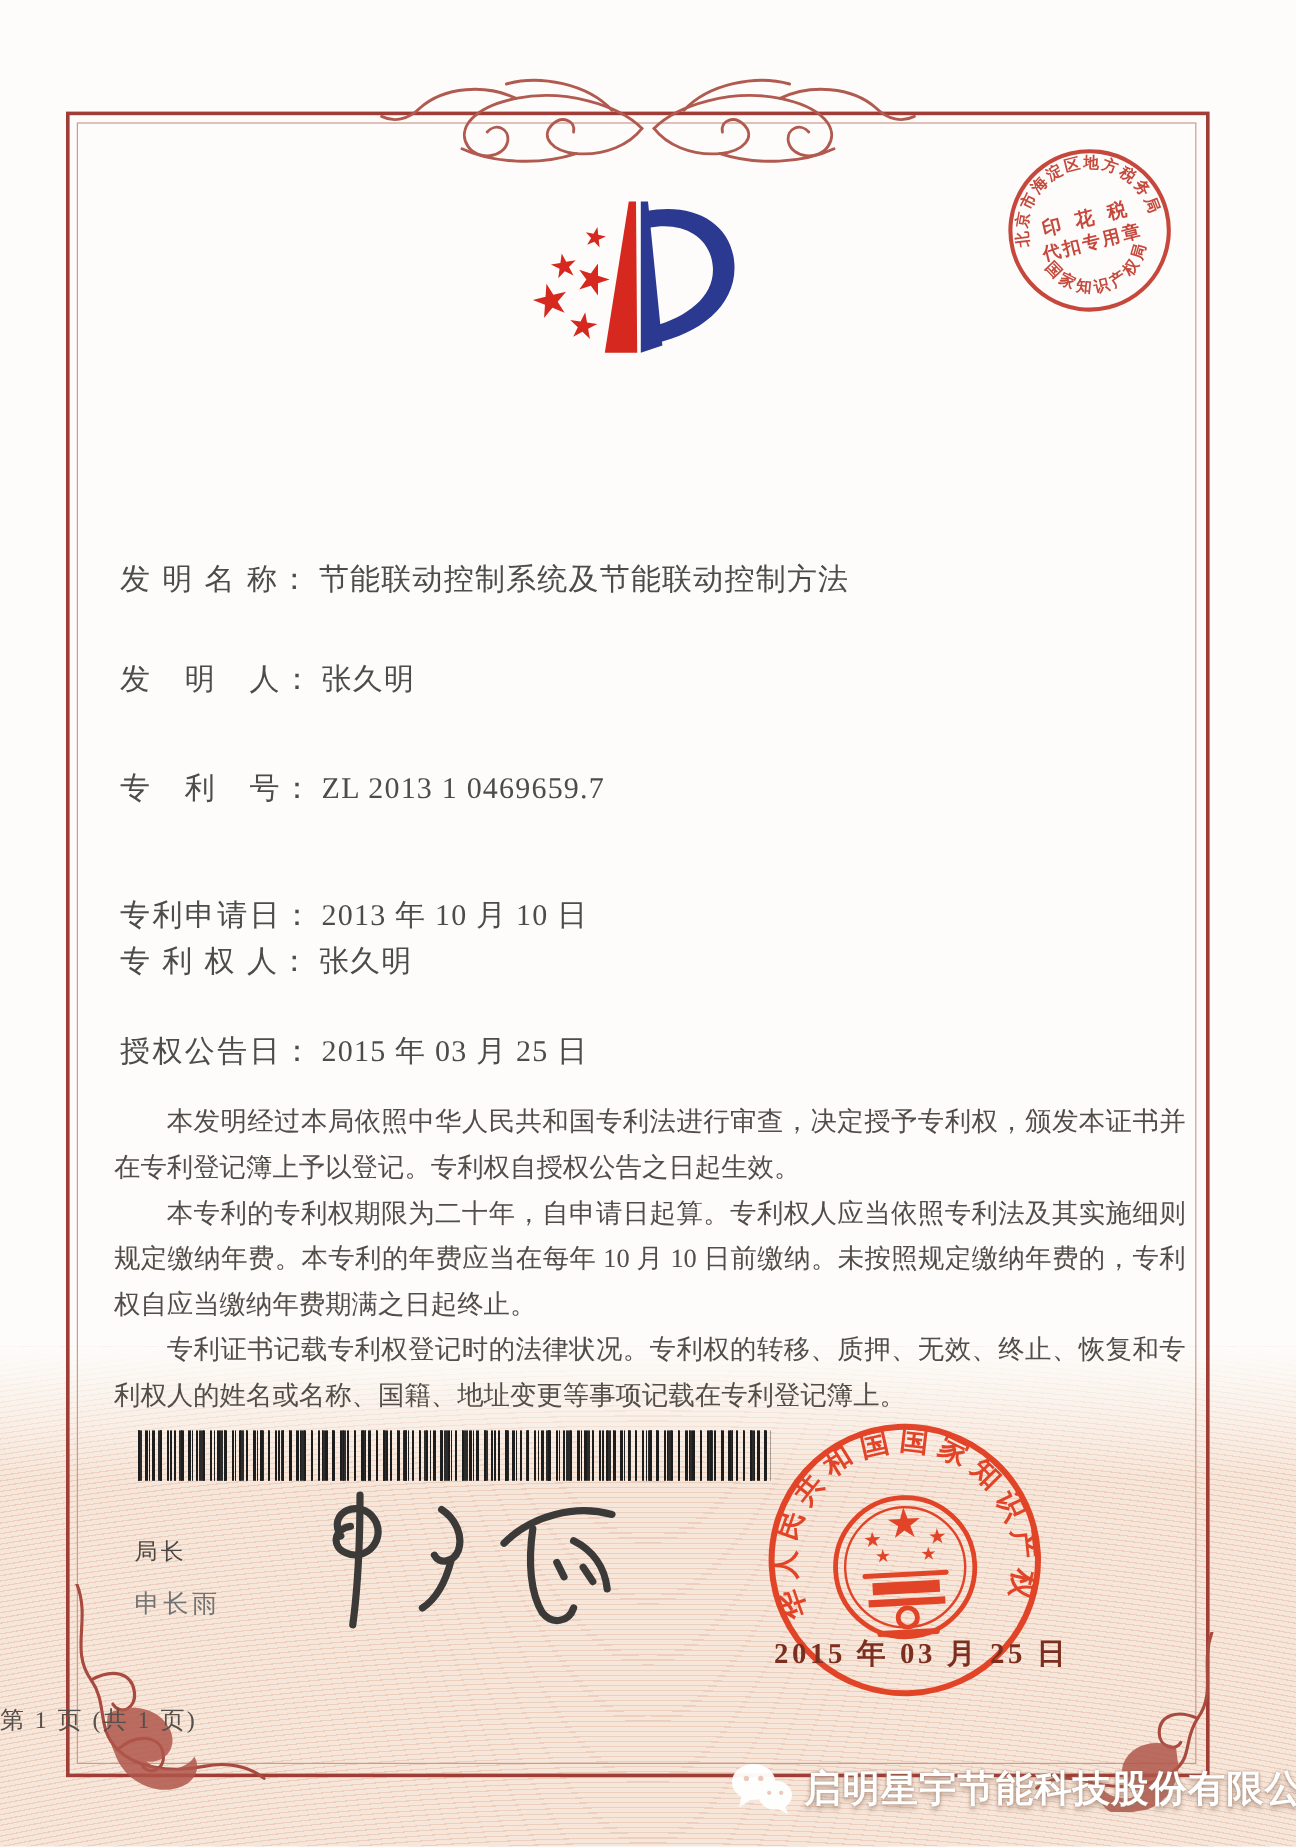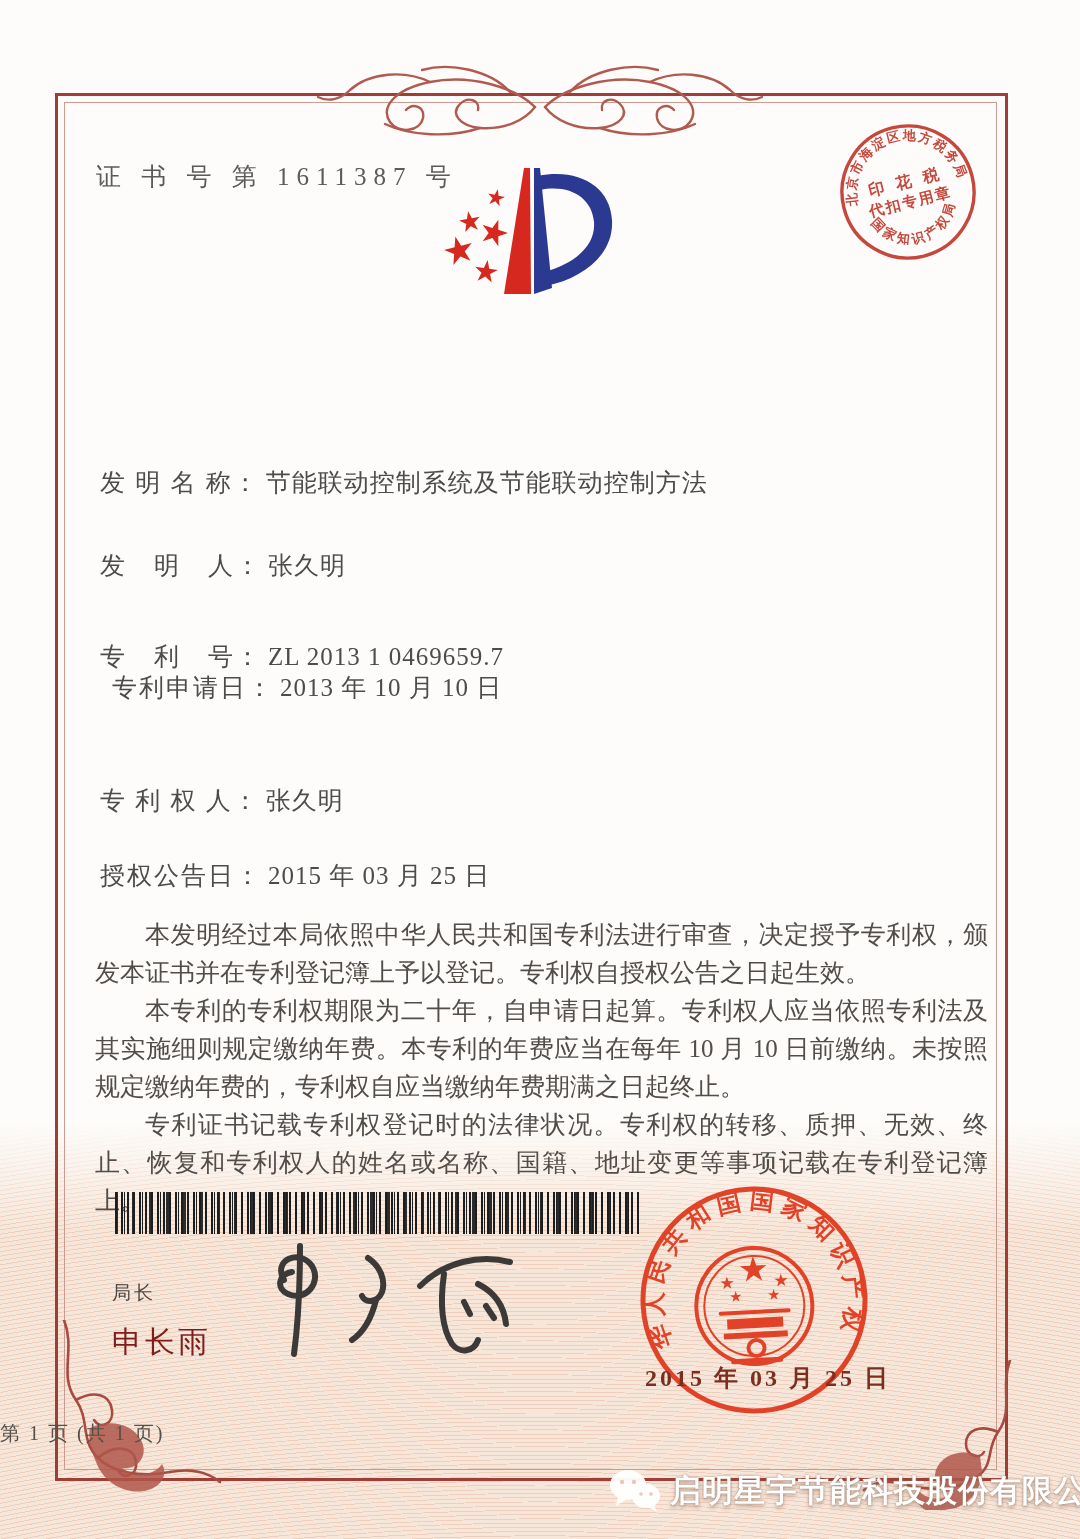--- a/index.html
+++ b/index.html
@@ -36,32 +36,32 @@
   .logo{position:absolute;left:428px;top:146px;}
   .title{
     position:absolute;left:0;top:326px;width:1060px;text-align:center;
     font-size:47px;font-weight:bold;color:#424242;letter-spacing:14px;white-space:nowrap;
   }
   .field-row{position:absolute;left:100px;font-size:25px;color:#4c4c4c;white-space:nowrap;}
   .field-row .lbl{letter-spacing:2px;}
   .field-row .val{margin-left:6px;letter-spacing:1px;}
   .paragraphs{
     position:absolute;left:95px;top:916px;width:893px;
-    font-size:25px;line-height:38px;color:#524d48;text-align:justify;
+    font-size:22px;line-height:38px;color:#524d48;text-align:justify;
   }
   .paragraphs p{margin:0;text-indent:2em;}
   .barcode{
     position:absolute;left:115px;top:1192px;width:527px;height:42px;
     background-image:
       repeating-linear-gradient(90deg,#1d1d1d 0 2px,rgba(0,0,0,0) 2px 6px),
       repeating-linear-gradient(90deg,#1d1d1d 0 1px,rgba(0,0,0,0) 1px 9px),
       repeating-linear-gradient(90deg,#2b2b2b 0 3px,rgba(0,0,0,0) 3px 17px);
   }
   .director-title{position:absolute;left:112px;top:1280px;font-size:19px;color:#4b4742;letter-spacing:3px;}
-  .director-name{position:absolute;left:112px;top:1322px;font-size:30px;color:#7f1d1d;letter-spacing:3px;}
+  .director-name{position:absolute;left:112px;top:1322px;font-size:21px;color:#737373;letter-spacing:3px;}
   .signature{position:absolute;left:248px;top:1240px;}
   .seal-date{
     position:absolute;left:645px;top:1362px;font-size:24px;color:#7c2f1f;
     letter-spacing:3px;white-space:nowrap;font-weight:bold;z-index:9;
   }
   .page-footer{
     position:absolute;left:0;top:1420px;width:960px;text-align:left;
     font-size:20px;color:#55504b;letter-spacing:2px;
   }
   .watermark{
@@ -117,21 +117,20 @@
 
   <svg class="abs" style="left:860px;top:1360px;" width="160" height="150" viewBox="0 0 160 150">
     <g stroke="#a84a40" stroke-width="2.6" fill="none" stroke-linecap="round">
       <path d="M 150 0 C 140 28, 154 50, 138 72 C 126 90, 134 104, 118 116 C 100 130, 70 132, 44 124"></path>
       <path d="M 138 72 C 120 64, 106 70, 106 84 C 106 96, 120 100, 124 92"></path>
       <path d="M 44 124 C 28 120, 14 122, 4 130"></path>
     </g>
     <path d="M 120 96 C 102 88, 82 94, 76 110 C 72 122, 80 134, 94 132 C 84 142, 66 140, 58 130 C 54 140, 60 150, 72 152 L 96 148 C 112 142, 122 126, 122 112 Z" fill="#b0564a" opacity=".85"></path>
   </svg>
 
-  <div class="cert-number">证 书 号 第 1611387 号</div>
 
   <svg class="logo" width="225" height="185" viewBox="0 0 225 185">
 
     <path d="M 96 22 L 102 22 L 103 148 L 76 148 Z" fill="#d6281e"></path>
 
     <path d="M 106 22 L 112 22 L 124 142 L 106 148 Z" fill="#2b3990"></path>
     <path d="M 110 30 C 150 22, 182 40, 184 74 C 186 108, 156 132, 118 140 L 116 126 C 146 118, 168 100, 166 76 C 164 52, 142 38, 112 44 Z" fill="#2b3990"></path>
 
     <g fill="#d6281e">
       <polygon points="0,-1 0.2245,-0.309 0.951,-0.309 0.363,0.118 0.588,0.809 0,0.382 -0.588,0.809 -0.363,0.118 -0.951,-0.309 -0.2245,-0.309" transform="translate(68,52) scale(9) rotate(12)"></polygon>
@@ -145,21 +144,21 @@
 
   <div class="field-row" style="top:549px;">
     <span class="lbl">发　明　人：</span><span class="val">张久明</span>
   </div>
   <div class="field-row" style="top:466px;">
     <span class="lbl">发 明 名 称：</span><span class="val">节能联动控制系统及节能联动控制方法</span>
   </div>
   <div class="field-row" style="top:628px;margin-top:12px;">
     <span class="lbl">专　利　号：</span><span class="val">ZL 2013 1 0469659.7</span>
   </div>
-  <div class="field-row" style="top:671px;margin-left:12px;">
+  <div class="field-row" style="top:746px;">
     <span class="lbl">专利申请日：</span><span class="val">2013 年 10 月 10 日</span>
   </div>
   <div class="field-row" style="top:784px;">
     <span class="lbl">专 利 权 人：</span><span class="val">张久明</span>
   </div>
   <div class="field-row" style="top:859px;">
     <span class="lbl">授权公告日：</span><span class="val">2015 年 03 月 25 日</span>
   </div>
 
   <div class="paragraphs">

